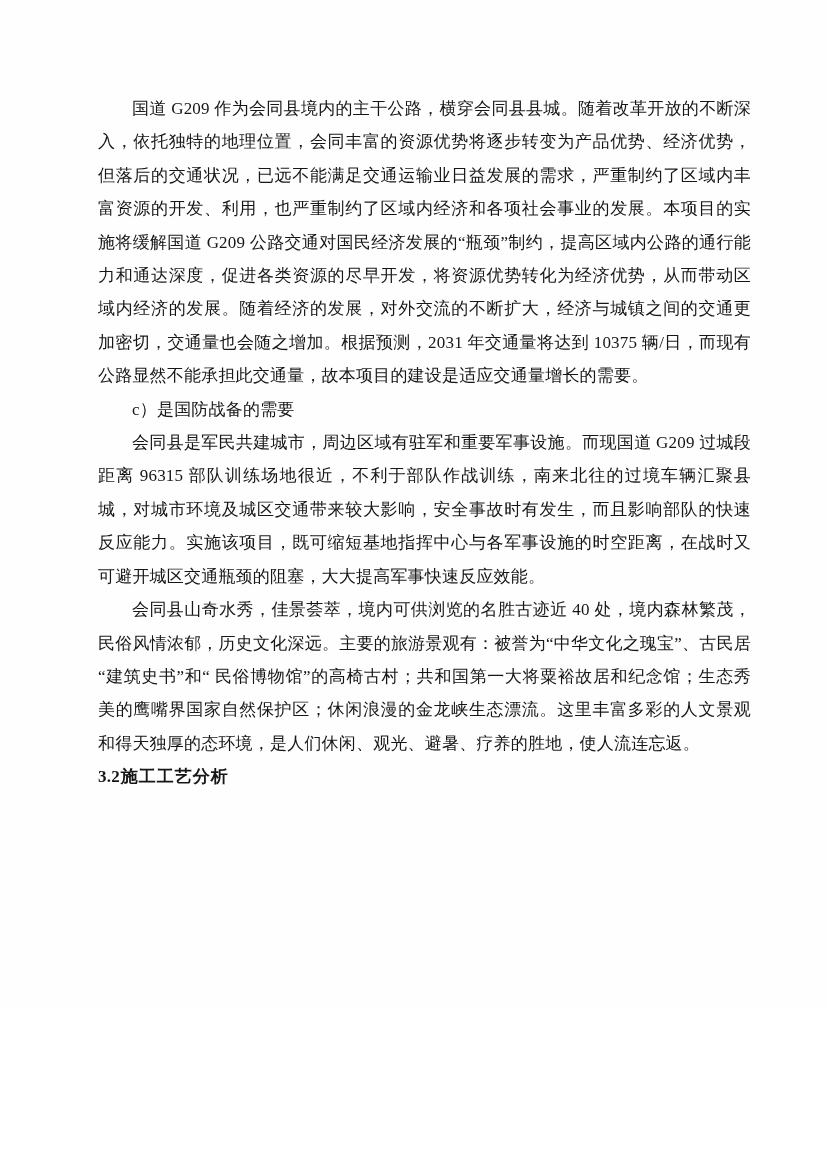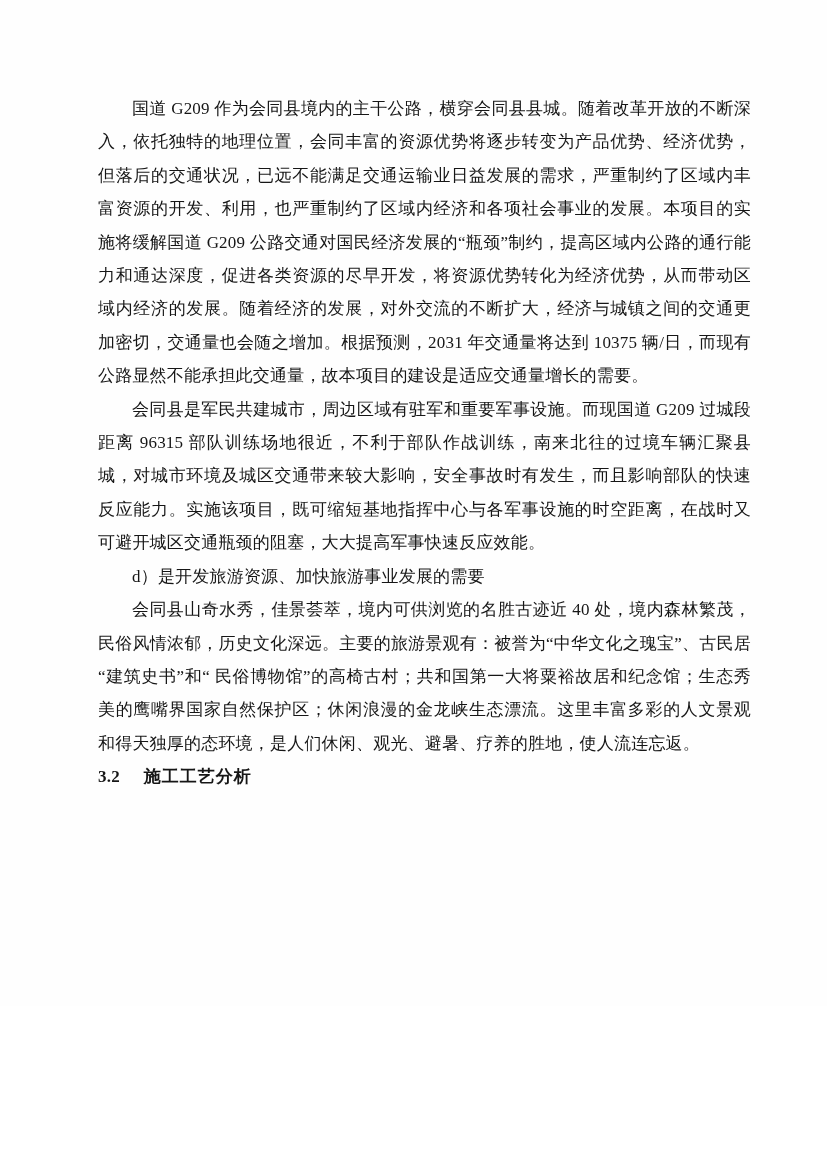--- a/index.html
+++ b/index.html
@@ -39,42 +39,42 @@
     font-weight: normal;
   }
   .sec-num {
     font-family: "Liberation Serif", "DejaVu Serif", serif;
     font-weight: 600;
     margin-top: 36px;
   }
   .sec-title {
     font-family: "Liberation Sans", "DejaVu Sans", sans-serif;
     font-weight: bold;
-    margin-left: 24px;
+    margin-left: 1px;
     letter-spacing: 1px;
   }
   .page-footer {
     position: absolute;
     top: 1090px;
     left: 0;
     right: 0;
     text-align: center;
     font-size: 13px;
     line-height: 16px;
     color: #c2410c;
   }
 </style>
 </head>
 <body>
 
 <div class="page">
   <div class="doc-body">
     <p class="para">国道 G209 作为会同县境内的主干公路，横穿会同县县城。随着改革开放的不断深入，依托独特的地理位置，会同丰富的资源优势将逐步转变为产品优势、经济优势，但落后的交通状况，已远不能满足交通运输业日益发展的需求，严重制约了区域内丰富资源的开发、利用，也严重制约了区域内经济和各项社会事业的发展。本项目的实施将缓解国道 G209 公路交通对国民经济发展的“瓶颈”制约，提高区域内公路的通行能力和通达深度，促进各类资源的尽早开发，将资源优势转化为经济优势，从而带动区域内经济的发展。随着经济的发展，对外交流的不断扩大，经济与城镇之间的交通更加密切，交通量也会随之增加。根据预测，2031 年交通量将达到 10375 辆/日，而现有公路显然不能承担此交通量，故本项目的建设是适应交通量增长的需要。</p>
+    <p class="para">c）是国防战备的需要</p>
     <p class="para">会同县是军民共建城市，周边区域有驻军和重要军事设施。而现国道 G209 过城段距离 96315 部队训练场地很近，不利于部队作战训练，南来北往的过境车辆汇聚县城，对城市环境及城区交通带来较大影响，安全事故时有发生，而且影响部队的快速反应能力。实施该项目，既可缩短基地指挥中心与各军事设施的时空距离，在战时又可避开城区交通瓶颈的阻塞，大大提高军事快速反应效能。</p>
-    <p class="para">d）是开发旅游资源、加快旅游事业发展的需要</p>
     <p class="para">会同县山奇水秀，佳景荟萃，境内可供浏览的名胜古迹近 40 处，境内森林繁茂，民俗风情浓郁，历史文化深远。主要的旅游景观有：被誉为“中华文化之瑰宝”、古民居“建筑史书”和“ 民俗博物馆”的高椅古村；共和国第一大将粟裕故居和纪念馆；生态秀美的鹰嘴界国家自然保护区；休闲浪漫的金龙峡生态漂流。这里丰富多彩的人文景观和得天独厚的态环境，是人们休闲、观光、避暑、疗养的胜地，使人流连忘返。</p>
     <h2 class="section-heading">
       <span class="sec-num">3.2</span><span class="sec-title">施工工艺分析</span>
     </h2>
   </div>
 
   <div class="page-footer">34</div>
 </div>
 
 </body></html>

